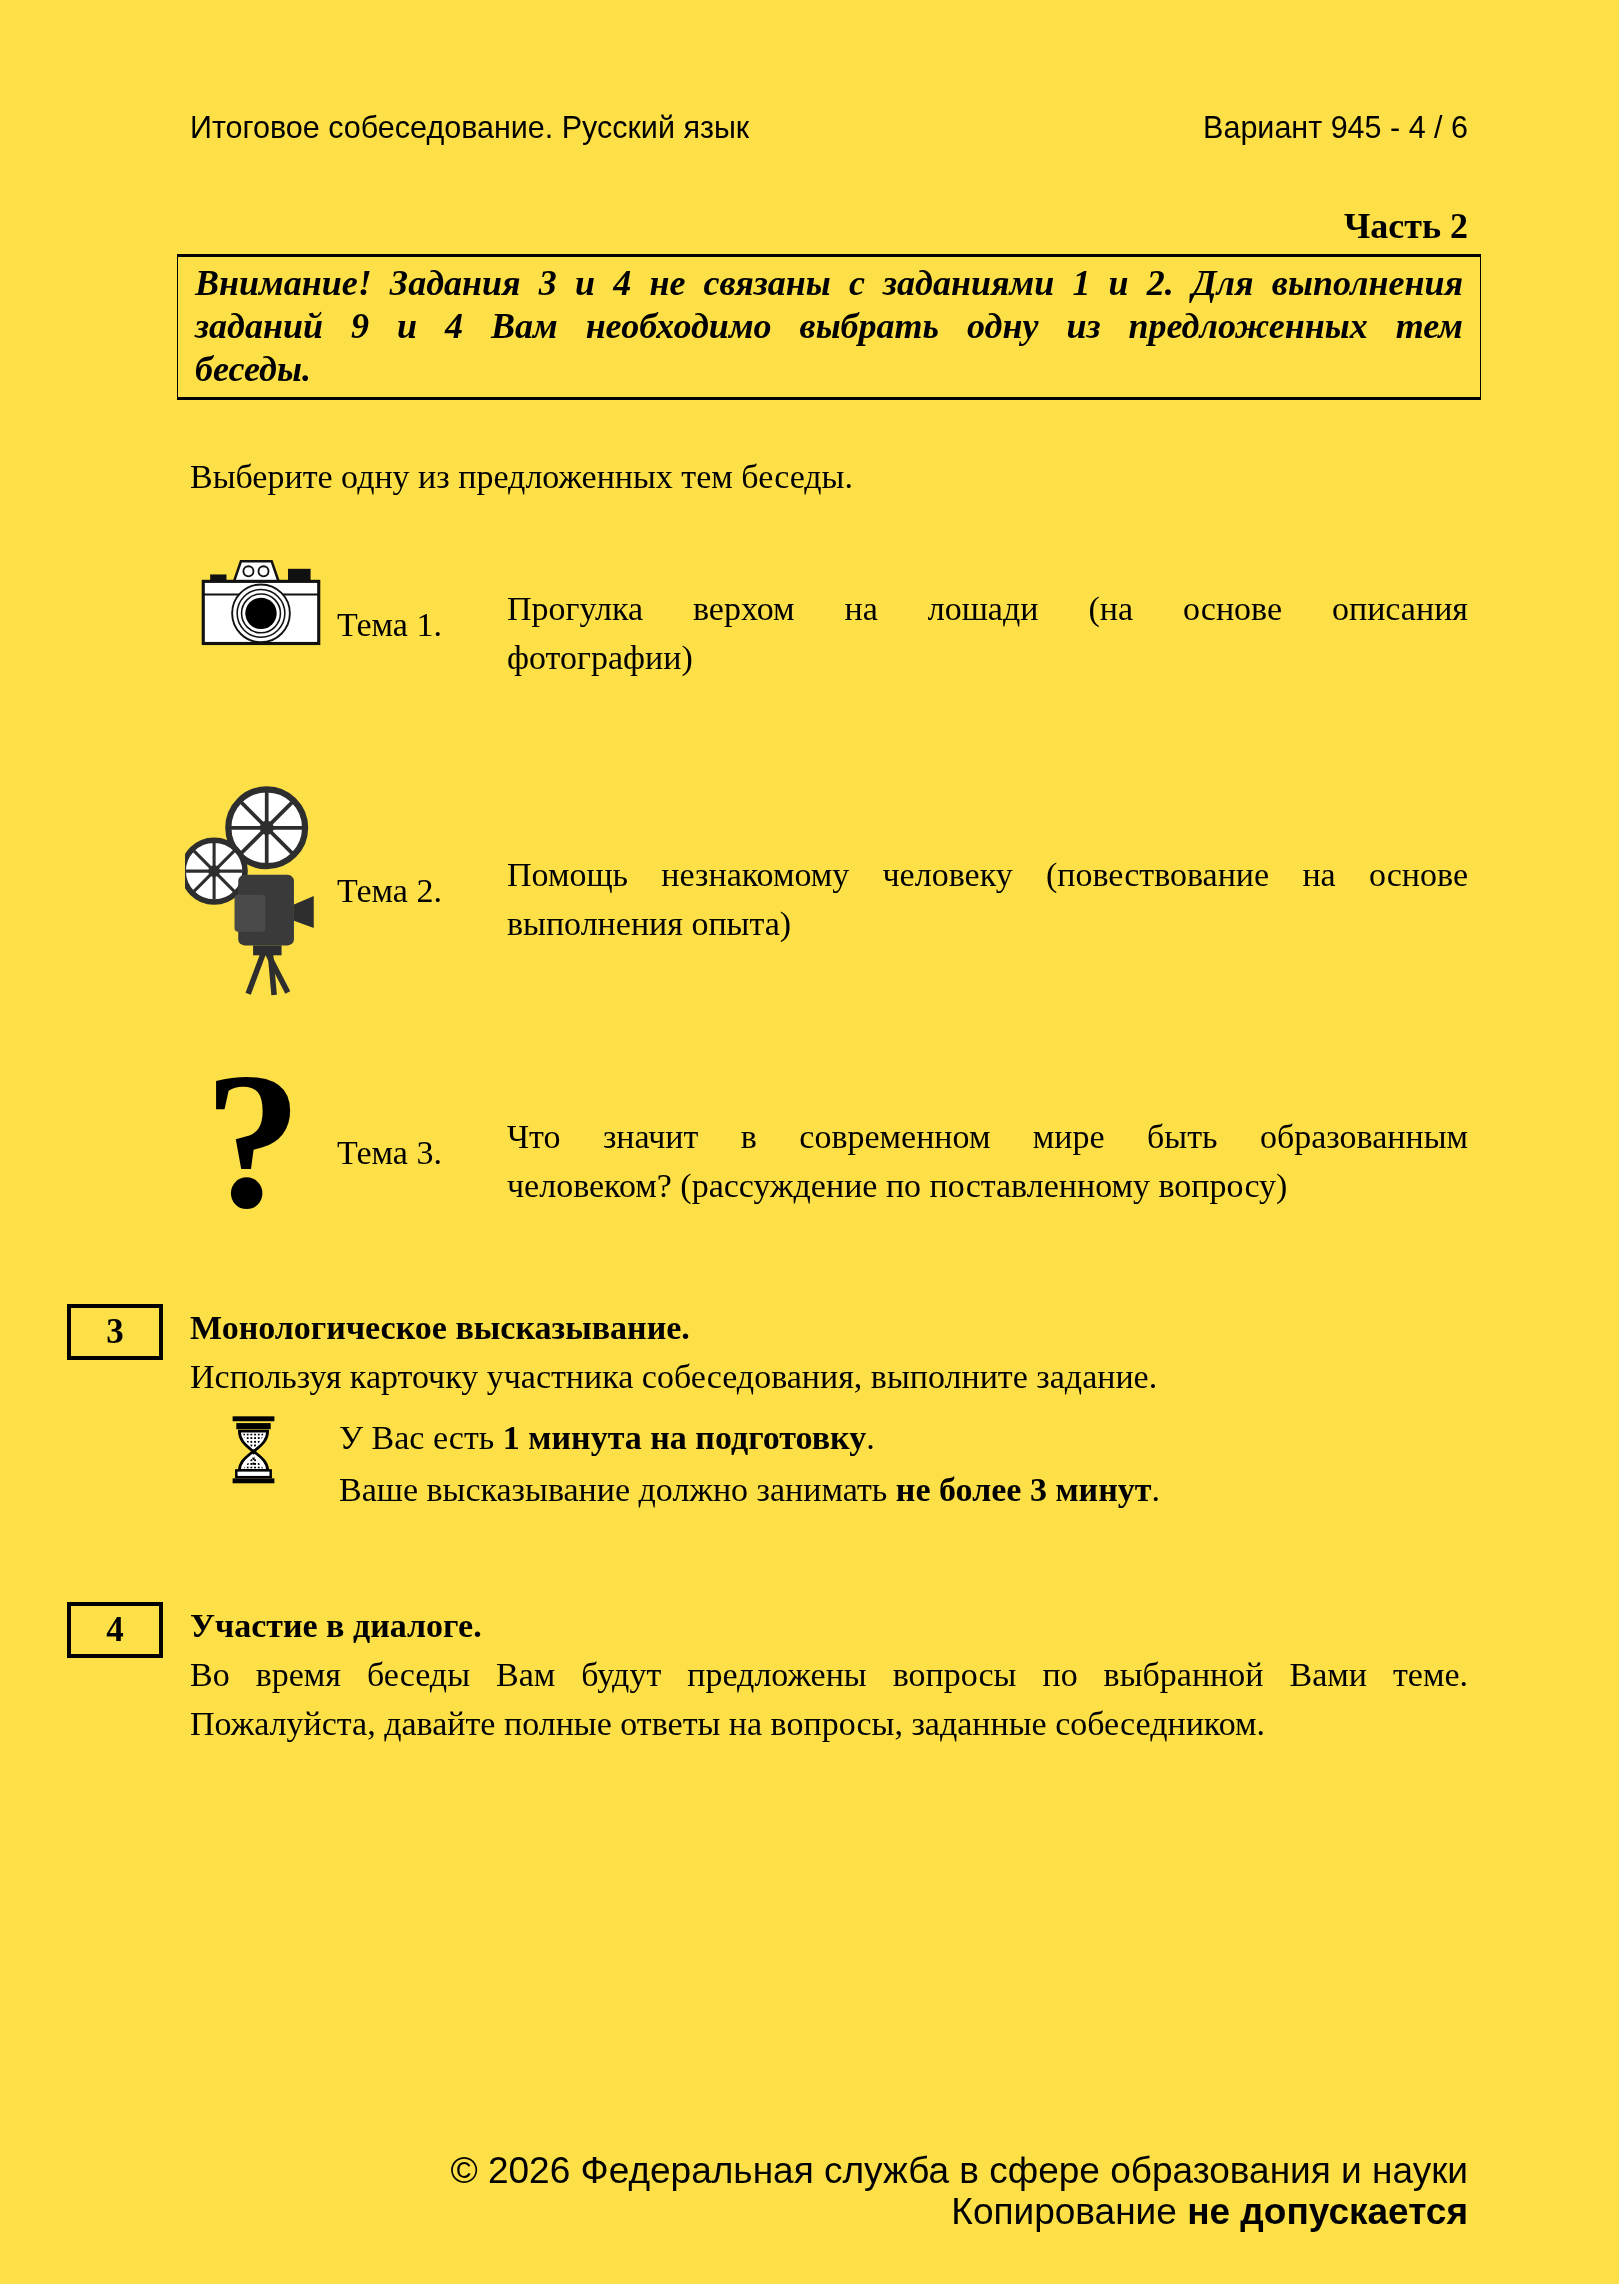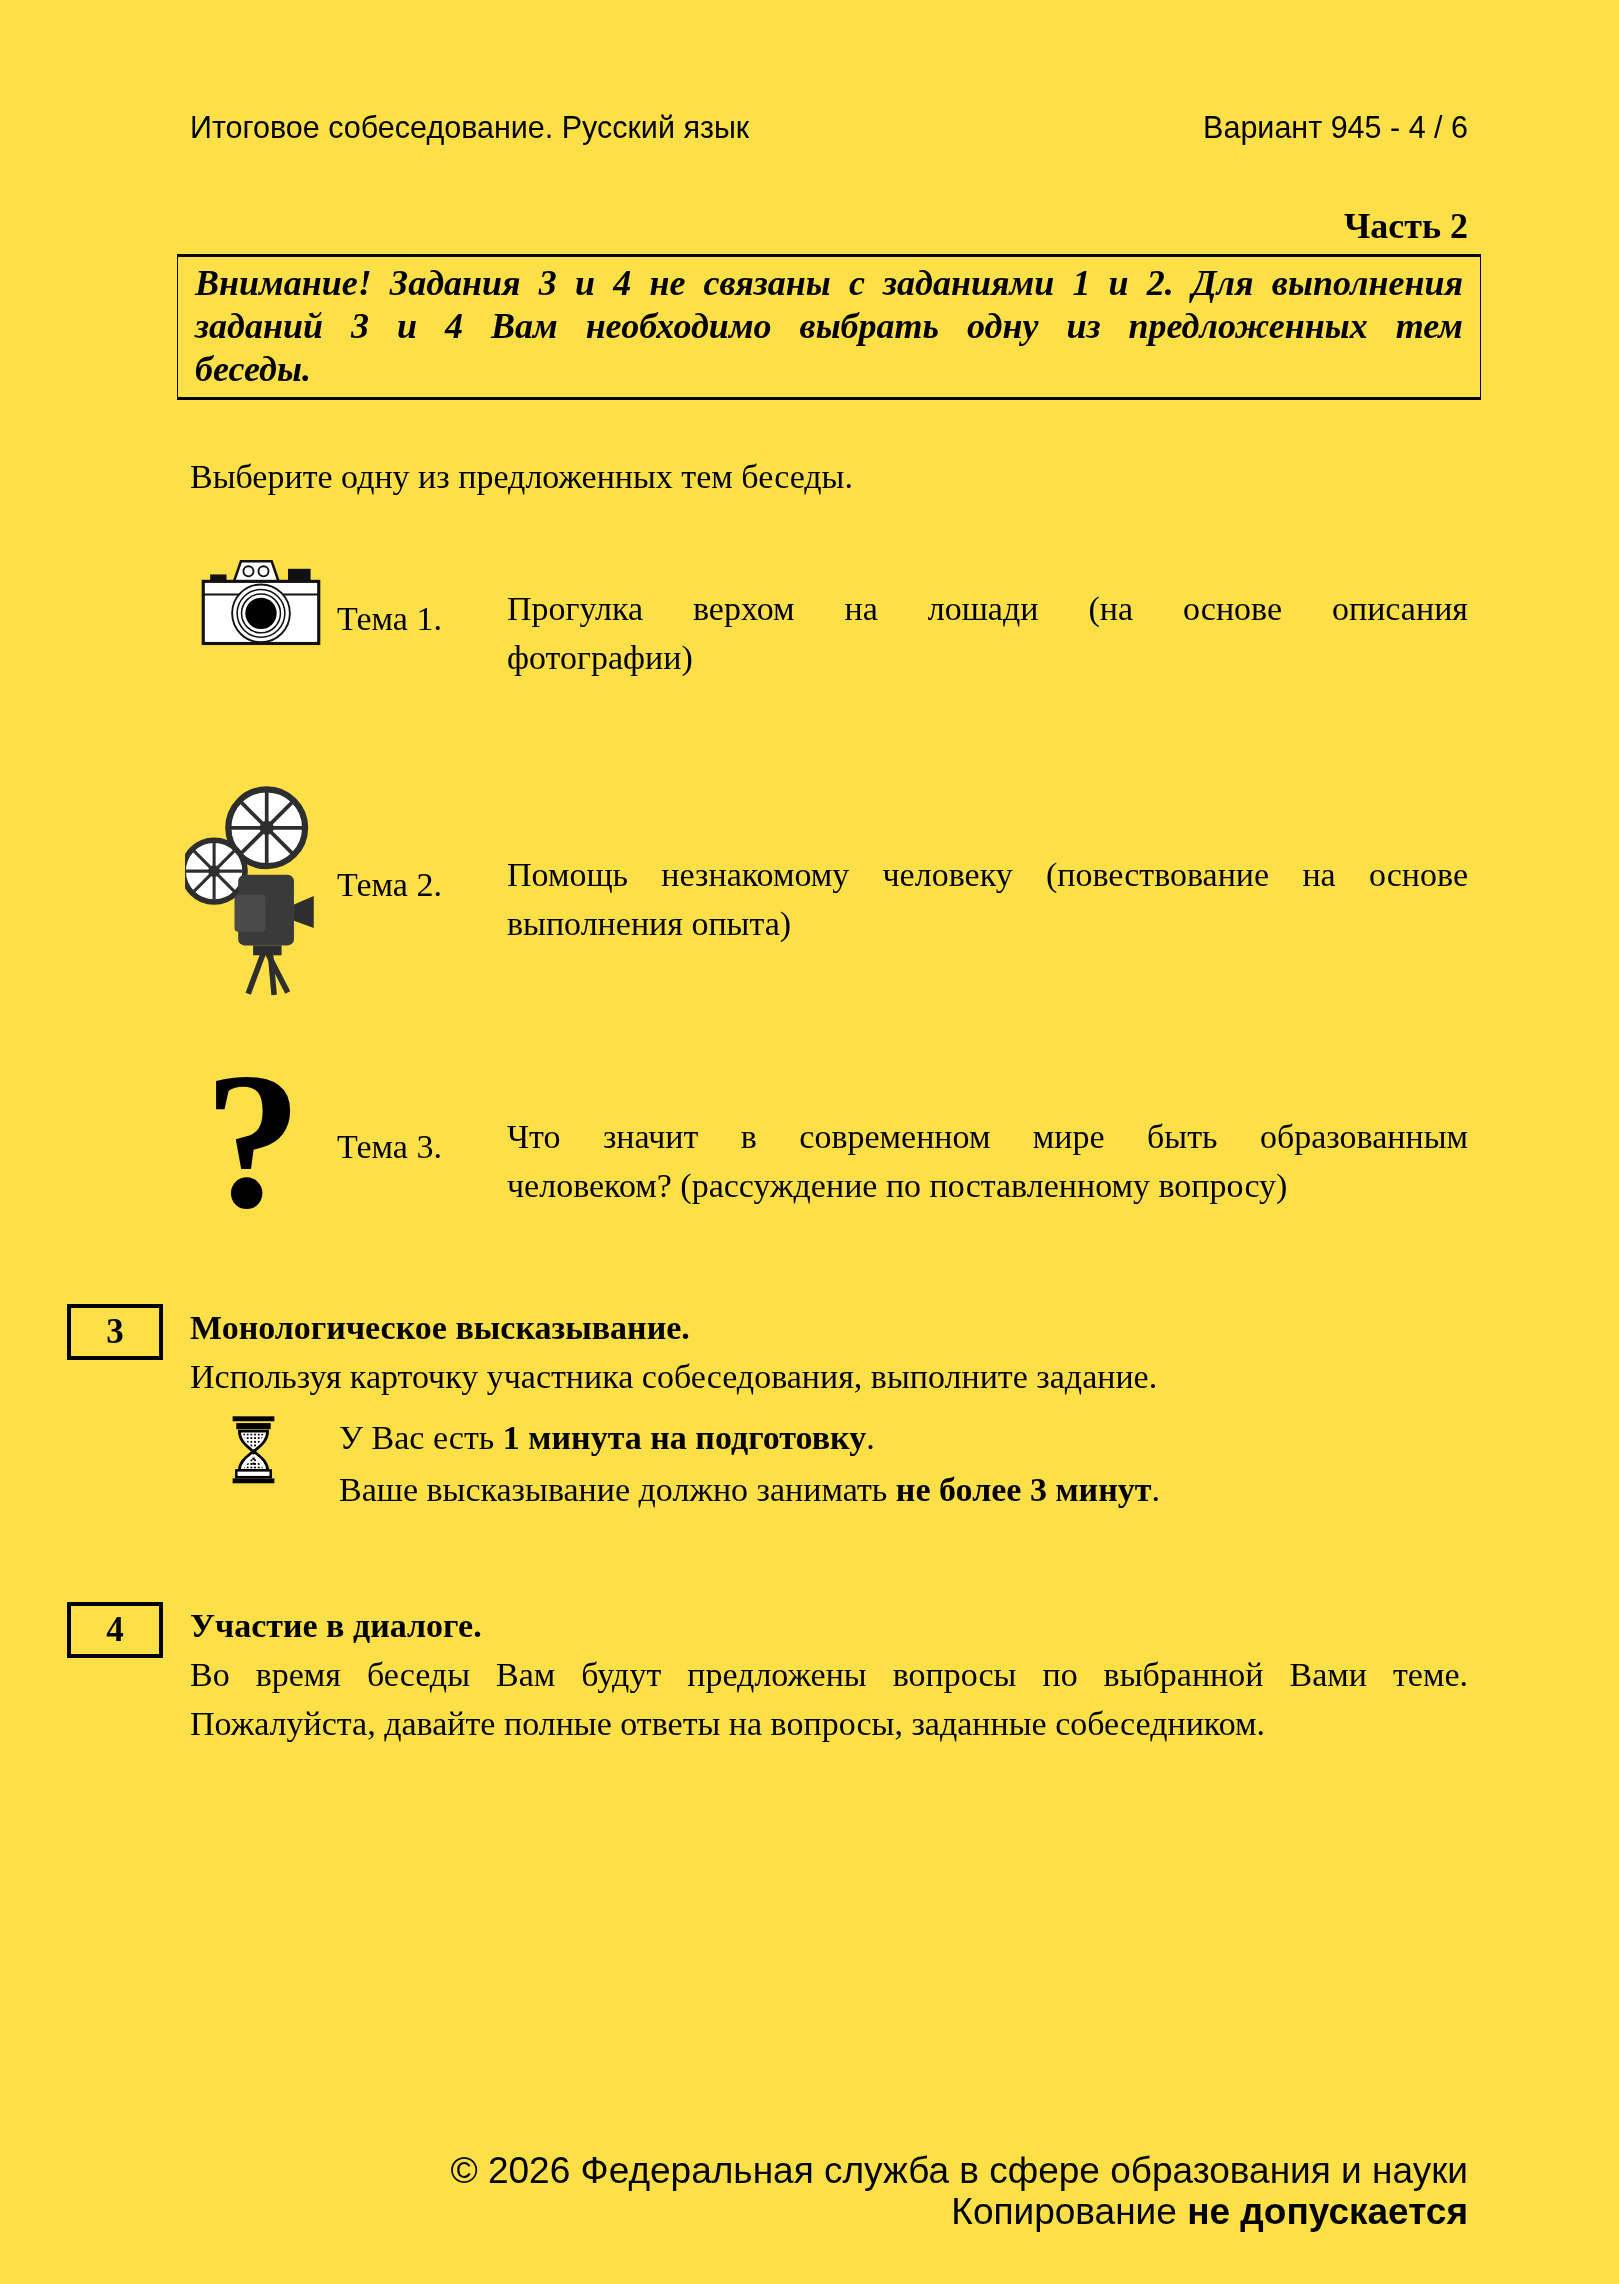--- a/index.html
+++ b/index.html
@@ -33,21 +33,21 @@
     font-size:36px;line-height:43px;
   }
   .jl{text-align:justify;text-align-last:justify;}
   .nl{text-align:left;}
   
   .body-text{font-size:34px;line-height:49px;}
   .intro{margin-top:52px;font-size:34px;line-height:49px;}
   
   .theme-row{position:relative;}
   .theme-row .icon-cell{position:absolute;top:0;left:0;}
-  .theme-label{position:absolute;top:10px;left:147px;font-size:34px;line-height:49px;text-align:right;}
+  .theme-label{position:absolute;top:16px;left:147px;font-size:34px;line-height:49px;text-align:right;}
   .theme-text{margin-left:317px;font-size:34px;line-height:49px;}
   .row1{margin-top:49px;height:162px;}
   .row1 .icon-cell{left:11px;top:5.2px;}
   .row1 .theme-label,.row1 .theme-text{padding-top:34px;}
   .row2{margin-top:65px;height:227px;}
   .row2 .icon-cell{left:-5.2px;top:1.3px;}
   .row2 .theme-label,.row2 .theme-text{padding-top:73px;}
   .row3{margin-top:65px;height:169px;}
   .row3 .icon-cell{left:14.3px;top:-13px;}
   .row3 .theme-label,.row3 .theme-text{padding-top:43px;}
@@ -86,21 +86,21 @@
 
   <div class="hdr">
     <span>Итоговое собеседование. Русский язык</span>
     <span>Вариант 945 - 4 / 6</span>
   </div>
 
   <div class="part-title">Часть 2</div>
 
   <div class="attn">
     <div class="jl">Внимание! Задания 3 и 4 не связаны с заданиями 1 и 2. Для выполнения</div>
-    <div class="jl">заданий 3 и 4 Вам необходимо выбрать одну из предложенных тем</div>
+    <div class="jl">заданий 9 и 4 Вам необходимо выбрать одну из предложенных тем</div>
     <div class="nl">беседы.</div>
   </div>
 
   <div class="intro">Выберите одну из предложенных тем беседы.</div>
 
   <div class="theme-row row1">
     <div class="icon-cell">
       <svg width="120" height="91" viewBox="0 0 190 145" aria-hidden="true">
         <path d="M52 42 L63 10 L112 10 L123 42 Z" fill="#fff" stroke="#111" stroke-width="4"></path>
         <circle cx="75" cy="26" r="8" fill="#fff" stroke="#111" stroke-width="3"></circle>

